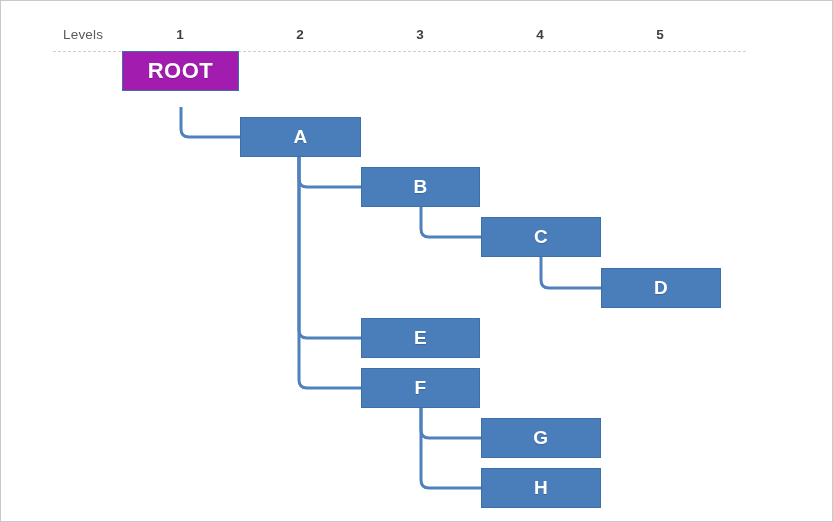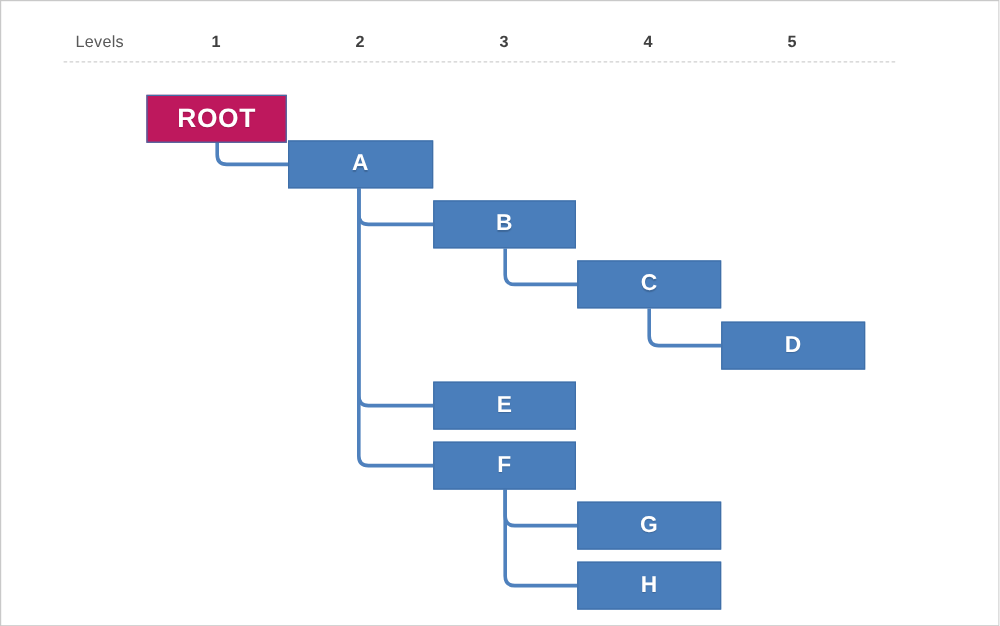--- a/index.html
+++ b/index.html
@@ -111,21 +111,21 @@
       <path d="M 298 156 L 298 178 Q 298 186 306 186 L 360 186" stroke="#4f81bd"></path>
       <path d="M 298 156 L 298 329 Q 298 337 306 337 L 360 337" stroke="#4f81bd"></path>
       <path d="M 298 156 L 298 379 Q 298 387 306 387 L 360 387" stroke="#4f81bd"></path>
       <path d="M 420 206 L 420 228 Q 420 236 428 236 L 480 236" stroke="#4f81bd"></path>
       <path d="M 540 256 L 540 279 Q 540 287 548 287 L 600 287" stroke="#4f81bd"></path>
       <path d="M 420 407 L 420 429 Q 420 437 428 437 L 480 437" stroke="#4f81bd"></path>
       <path d="M 420 407 L 420 479 Q 420 487 428 487 L 480 487" stroke="#4f81bd"></path>
     </svg>
 
   <div id="nodes">
-      <div class="node root" style="left: 121px; top: 78px; width: 117px; height: 40px; background: #be185d; border-color: rgb(63, 111, 168); color: rgb(255, 255, 255);">ROOT</div>
+      <div class="node root" style="left: 121px; top: 50px; width: 117px; height: 40px; background: #a21caf; border-color: rgb(63, 111, 168); color: rgb(255, 255, 255);">ROOT</div>
       <div class="node plain" style="left: 239px; top: 116px; width: 121px; height: 40px; background: rgb(74, 126, 187); border-color: rgb(63, 111, 168); color: rgb(255, 255, 255);">A</div>
       <div class="node plain" style="left: 360px; top: 166px; width: 119px; height: 40px; background: rgb(74, 126, 187); border-color: rgb(63, 111, 168); color: rgb(255, 255, 255);">B</div>
       <div class="node plain" style="left: 480px; top: 216px; width: 120px; height: 40px; background: rgb(74, 126, 187); border-color: rgb(63, 111, 168); color: rgb(255, 255, 255);">C</div>
       <div class="node plain" style="left: 600px; top: 267px; width: 120px; height: 40px; background: rgb(74, 126, 187); border-color: rgb(63, 111, 168); color: rgb(255, 255, 255);">D</div>
       <div class="node plain" style="left: 360px; top: 317px; width: 119px; height: 40px; background: rgb(74, 126, 187); border-color: rgb(63, 111, 168); color: rgb(255, 255, 255);">E</div>
       <div class="node plain" style="left: 360px; top: 367px; width: 119px; height: 40px; background: rgb(74, 126, 187); border-color: rgb(63, 111, 168); color: rgb(255, 255, 255);">F</div>
       <div class="node plain" style="left: 480px; top: 417px; width: 120px; height: 40px; background: rgb(74, 126, 187); border-color: rgb(63, 111, 168); color: rgb(255, 255, 255);">G</div>
       <div class="node plain" style="left: 480px; top: 467px; width: 120px; height: 40px; background: rgb(74, 126, 187); border-color: rgb(63, 111, 168); color: rgb(255, 255, 255);">H</div>
     </div>
 

